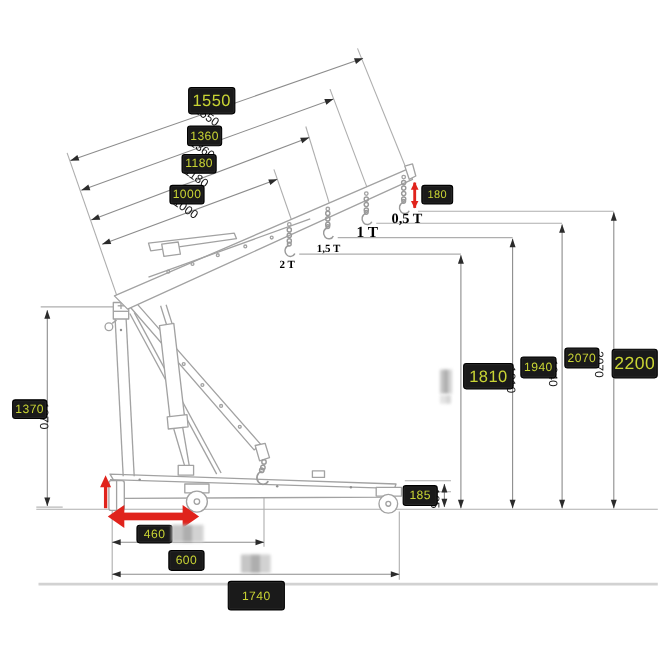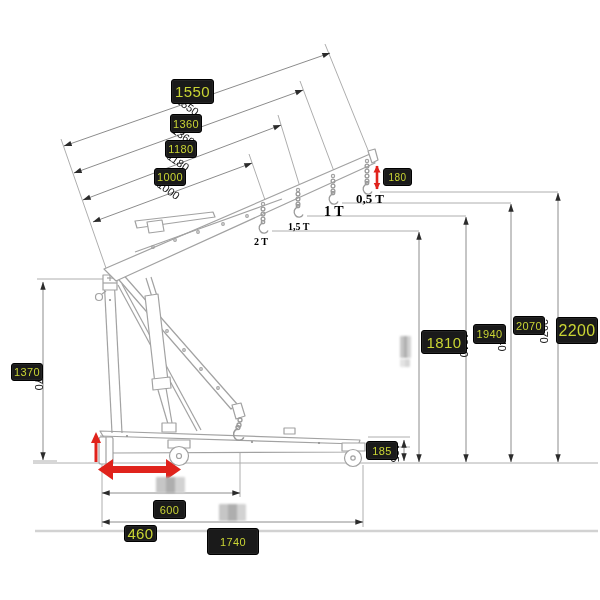--- a/index.html
+++ b/index.html
@@ -226,21 +226,21 @@
   <div class="badge" style="left:170px;top:114px;width:30px;height:17px;font-size:11px;">1360</div>
   <div class="badge" style="left:165px;top:140px;width:30px;height:16px;font-size:11px;">1180</div>
   <div class="badge" style="left:154px;top:168px;width:30px;height:16px;font-size:11px;">1000</div>
   <div class="badge" style="left:383px;top:168px;width:27px;height:16px;font-size:10px;">180</div>
   <div class="badge" style="left:421px;top:330px;width:44px;height:22px;font-size:15px;">1810</div>
   <div class="badge" style="left:473px;top:324px;width:31px;height:18px;font-size:11px;">1940</div>
   <div class="badge" style="left:513px;top:316px;width:30px;height:17px;font-size:11px;">2070</div>
   <div class="badge" style="left:556px;top:317px;width:40px;height:25px;font-size:16px;">2200</div>
   <div class="badge" style="left:11px;top:363px;width:30px;height:16px;font-size:11px;">1370</div>
   <div class="badge" style="left:366px;top:441px;width:30px;height:17px;font-size:11px;">185</div>
-  <div class="badge" style="left:124px;top:477px;width:31px;height:15px;font-size:15px;margin-top:48px;">460</div>
+  <div class="badge" style="left:124px;top:477px;width:31px;height:15px;font-size:11px;">460</div>
   <div class="badge" style="left:153px;top:500px;width:31px;height:17px;font-size:11px;">600</div>
   <div class="badge" style="left:207px;top:528px;width:50px;height:25px;font-size:11px;">1740</div>
 
   <div class="cap" style="left:254px;top:236px;font-size:10px;">2 T</div>
   <div class="cap" style="left:288px;top:221px;font-size:10px;">1,5 T</div>
   <div class="cap" style="left:324px;top:204px;font-size:14px;">1 T</div>
   <div class="cap" style="left:356px;top:191px;font-size:13px;">0,5 T</div>
 
   <div class="wm" style="left:400px;top:336px;width:11px;height:22px;"></div>
   <div class="wm light" style="left:400px;top:359px;width:10px;height:8px;"></div>

